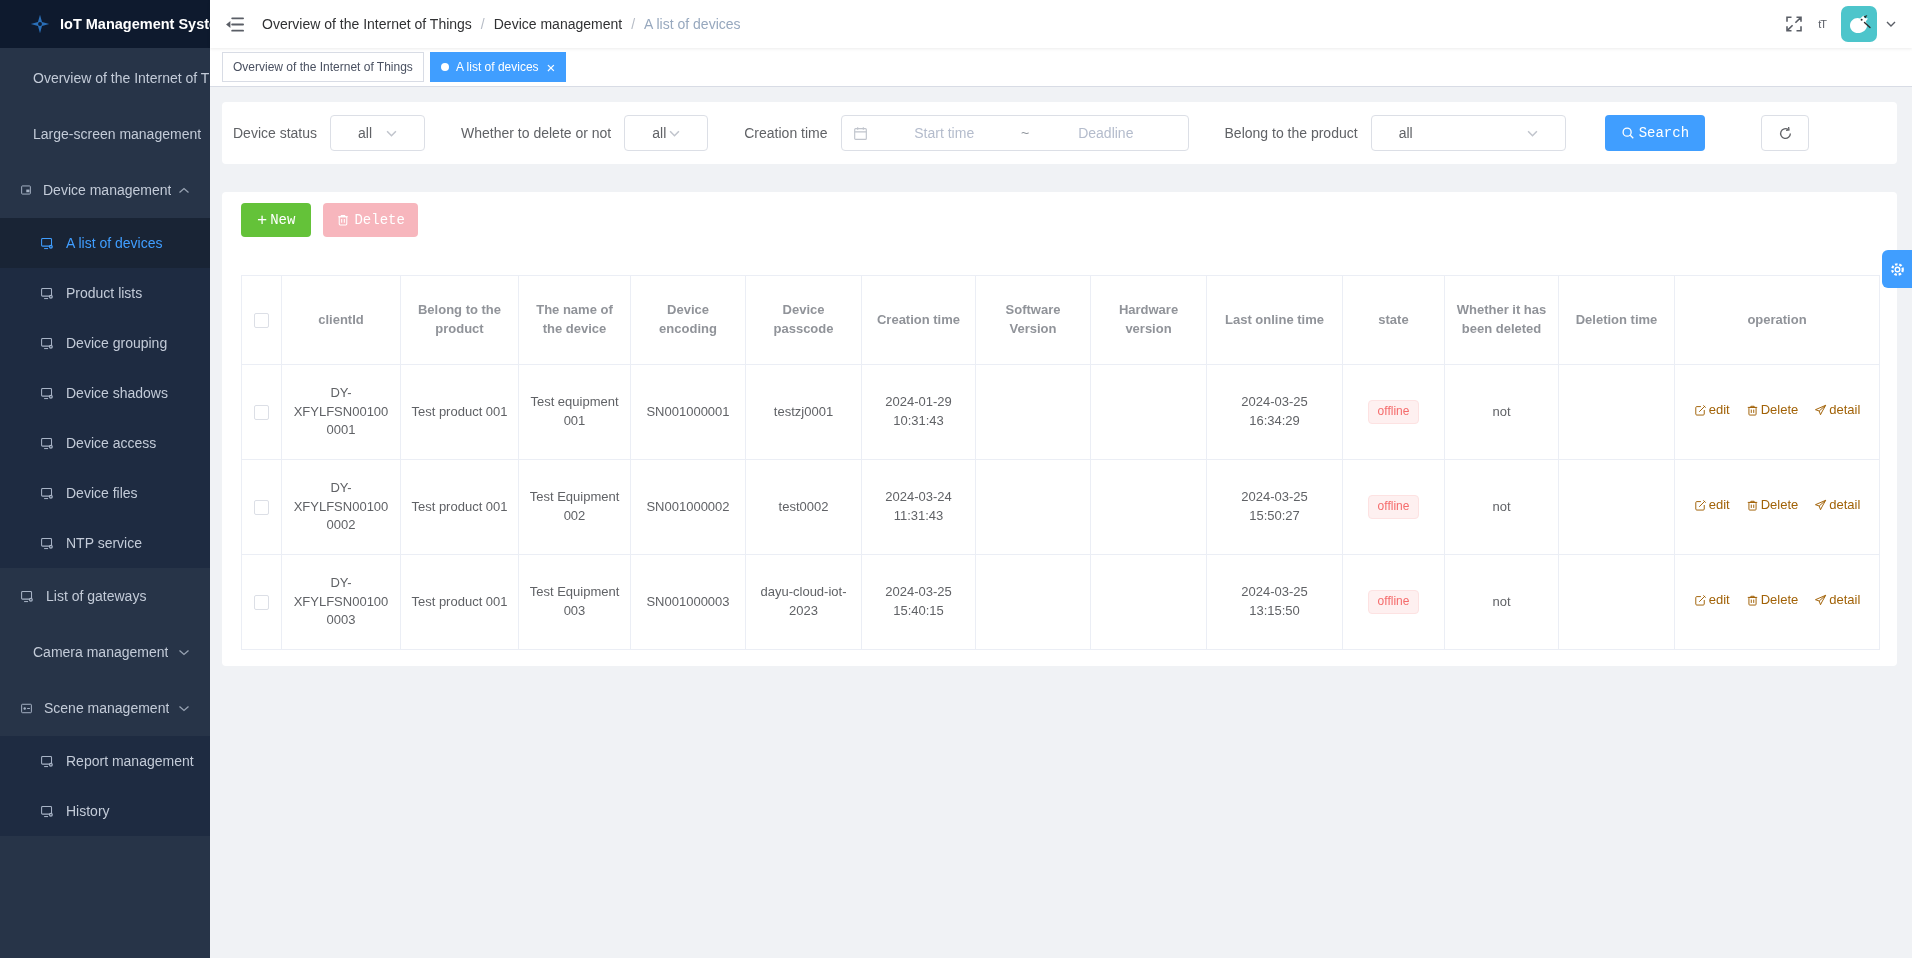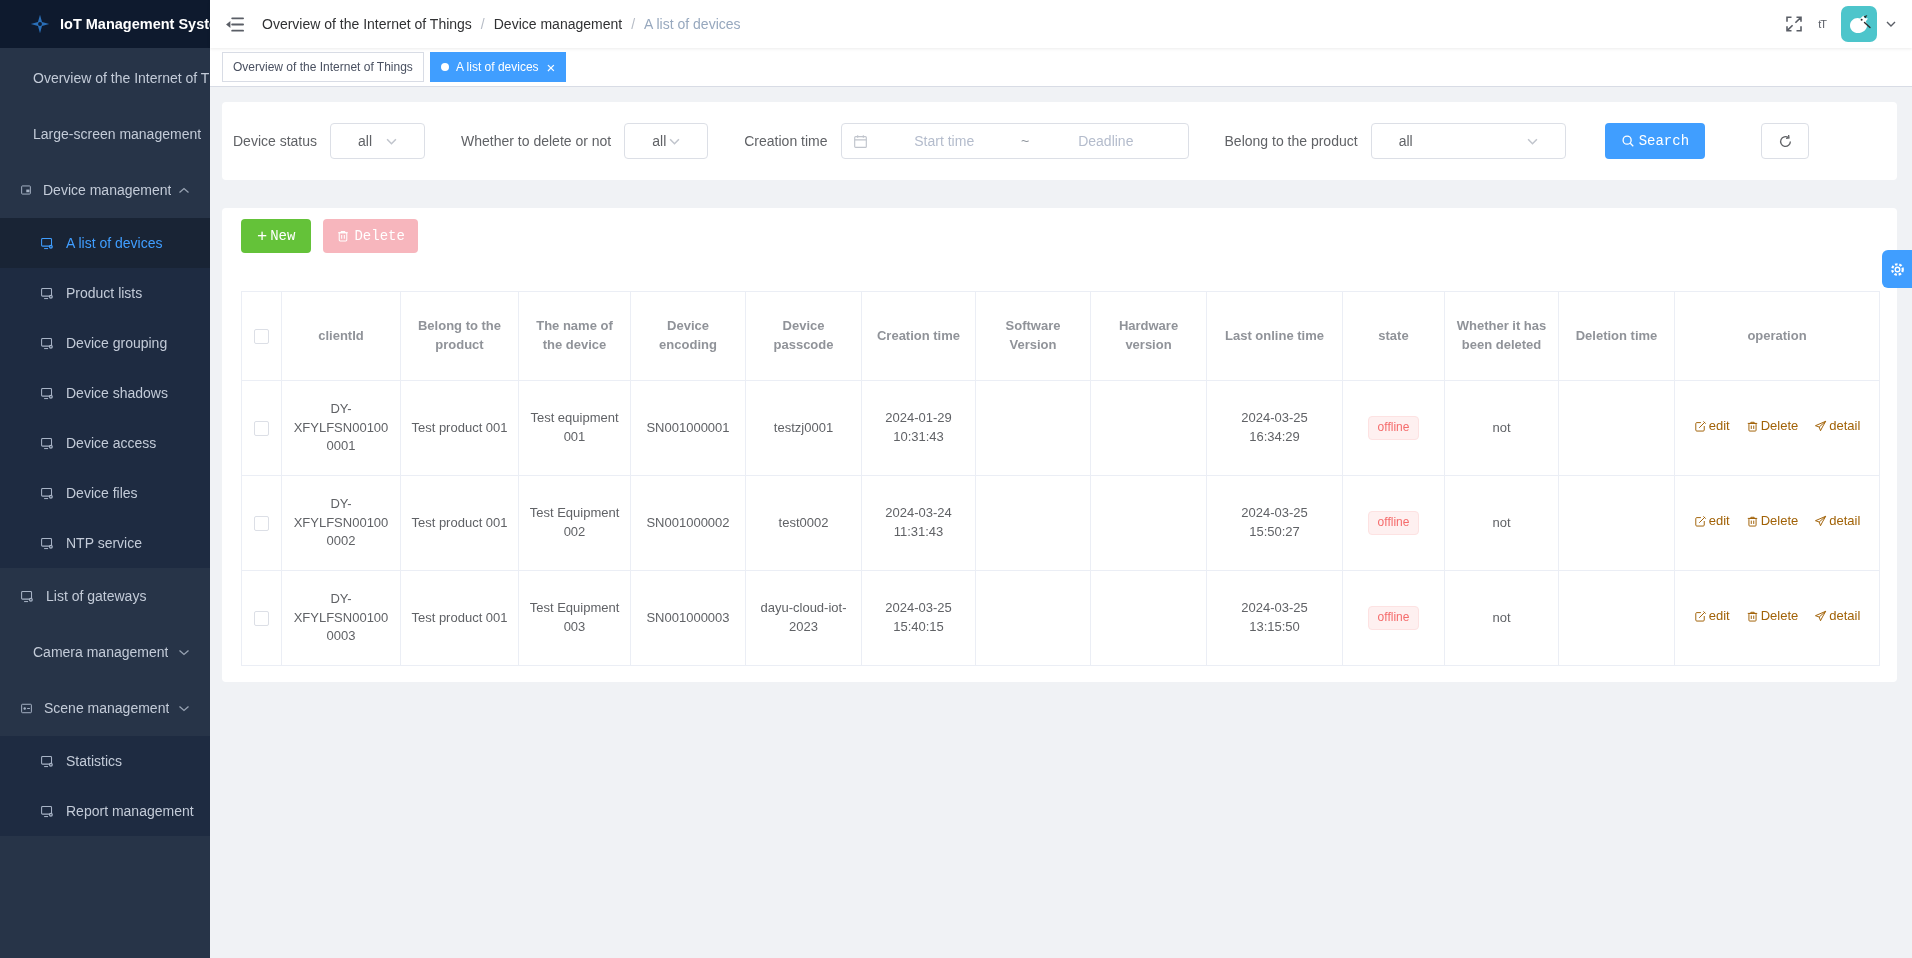--- a/index.html
+++ b/index.html
@@ -32,21 +32,21 @@
 .font-icon{font-size:11px;color:#5a5e66;letter-spacing:-1px}
 .avatar{width:36px;height:36px;display:inline-flex;cursor:pointer}
 .caret{display:inline-flex;cursor:pointer;margin-left:-6px}
 .tabbar{height:39px;background:#fff;border-bottom:1px solid #d8dce5;display:flex;align-items:center;padding-left:12px;gap:6px;position:relative;z-index:2}
 .tab{height:30px;display:inline-flex;align-items:center;padding:0 10px;border:1px solid #d8dce5;background:#fff;color:#495060;font-size:12px;gap:7px;cursor:pointer}
 .tab.active{background:#409eff;border-color:#409eff;color:#fff}
 .tab-dot{width:8px;height:8px;border-radius:50%;background:#fff;flex:none}
 .tab-close{font-size:15px;line-height:1;margin-left:1px}
 .content{flex:1;padding:15px 15px 0 12px;overflow:hidden}
 
-.filter-card{background:#fff;border-radius:4px;height:78px;display:flex;align-items:center;padding:0 11px;gap:36px;margin-bottom:28px}
+.filter-card{background:#fff;border-radius:4px;height:62px;display:flex;align-items:center;padding:0 11px;gap:36px;margin-bottom:28px}
 .f-group{display:flex;align-items:center;gap:13px}
 .f-label{font-size:14px;color:#606266;white-space:nowrap}
 .select{height:36px;border:1px solid #dcdfe6;border-radius:4px;background:#fff;display:flex;align-items:center;justify-content:space-between;padding:0 27px;cursor:pointer}
 .sel-val{font-size:14px;color:#606266}
 .sel-caret{display:inline-flex}
 .w95{width:95px}.w84{width:84px}.w195{width:195px}
 .date-range{height:36px;width:348px;border:1px solid #dcdfe6;border-radius:4px;display:flex;align-items:center;padding:0 11px;gap:6px;background:#fff}
 .cal{display:inline-flex;flex:none}
 .d-input{border:none;outline:none;flex:1;min-width:0;font-size:14px;color:#606266;font-family:inherit;text-align:center;background:transparent}
 .d-input::placeholder{color:#b4bccc}
@@ -225,32 +225,32 @@
         <div class="submenu">
           <div class="submenu-item">
             <span class="mi-icon">
               <svg viewBox="0 0 16 16" width="15" height="15" fill="none" stroke="currentColor" stroke-width="1.1">
                 <rect x="1.7" y="2.6" width="10.6" height="8.2" rx="1"></rect>
                 <path d="M4.4 13.4h4.2"></path>
                 <circle cx="11.6" cy="11.4" r="2.1" fill="currentColor" stroke="none"></circle>
                 <circle cx="11.6" cy="11.4" r="0.75" fill="#1e2b41" stroke="none"></circle>
               </svg>
             </span>
-            <span class="mi-label">Statistics</span>
-          </div>
-          <div class="submenu-item">
-            <span class="mi-icon">
-              <svg viewBox="0 0 16 16" width="15" height="15" fill="none" stroke="currentColor" stroke-width="1.1">
-                <rect x="1.7" y="2.6" width="10.6" height="8.2" rx="1"></rect>
-                <path d="M4.4 13.4h4.2"></path>
-                <circle cx="11.6" cy="11.4" r="2.1" fill="currentColor" stroke="none"></circle>
-                <circle cx="11.6" cy="11.4" r="0.75" fill="#1e2b41" stroke="none"></circle>
-              </svg>
-            </span>
             <span class="mi-label">Report management</span>
+          </div>
+          <div class="submenu-item">
+            <span class="mi-icon">
+              <svg viewBox="0 0 16 16" width="15" height="15" fill="none" stroke="currentColor" stroke-width="1.1">
+                <rect x="1.7" y="2.6" width="10.6" height="8.2" rx="1"></rect>
+                <path d="M4.4 13.4h4.2"></path>
+                <circle cx="11.6" cy="11.4" r="2.1" fill="currentColor" stroke="none"></circle>
+                <circle cx="11.6" cy="11.4" r="0.75" fill="#1e2b41" stroke="none"></circle>
+              </svg>
+            </span>
+            <span class="mi-label">History</span>
           </div>
         </div>
       </nav>
   </aside>
 
   <div class="main">
     <header class="navbar">
       <span class="collapse">
         <svg viewBox="0 0 20 18" width="19" height="17">
             <g fill="#5a5e66">

